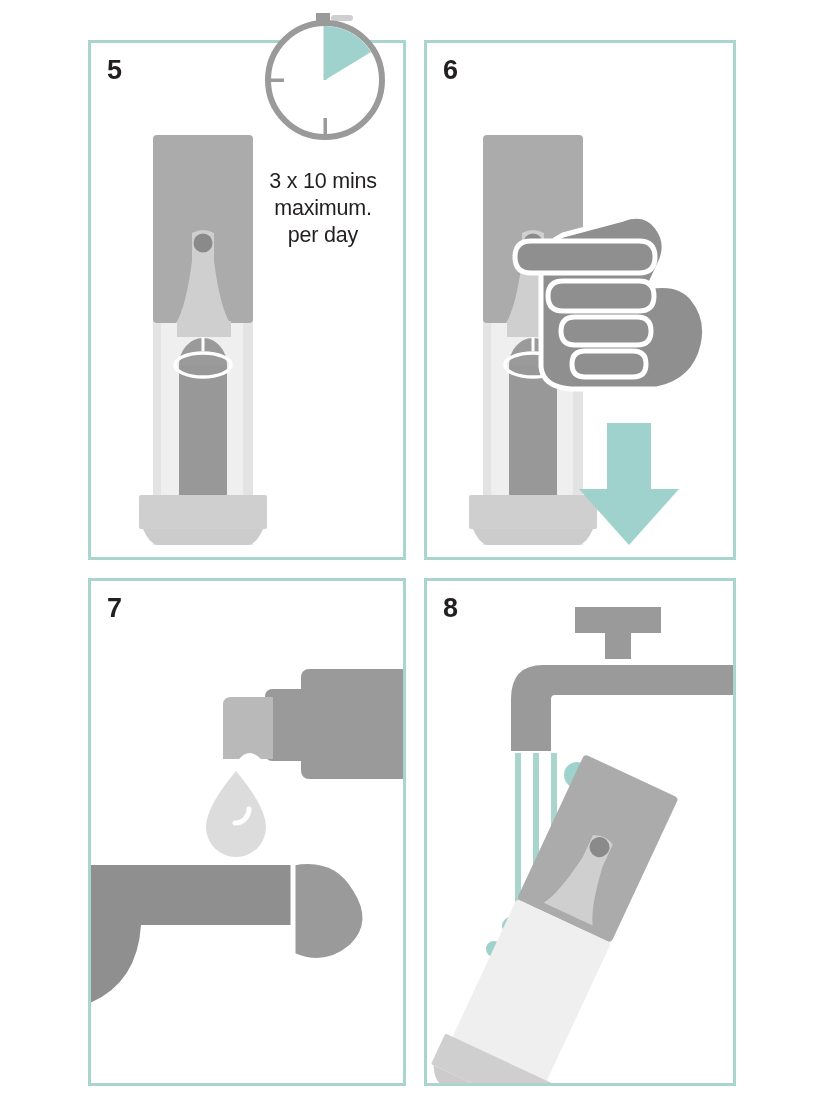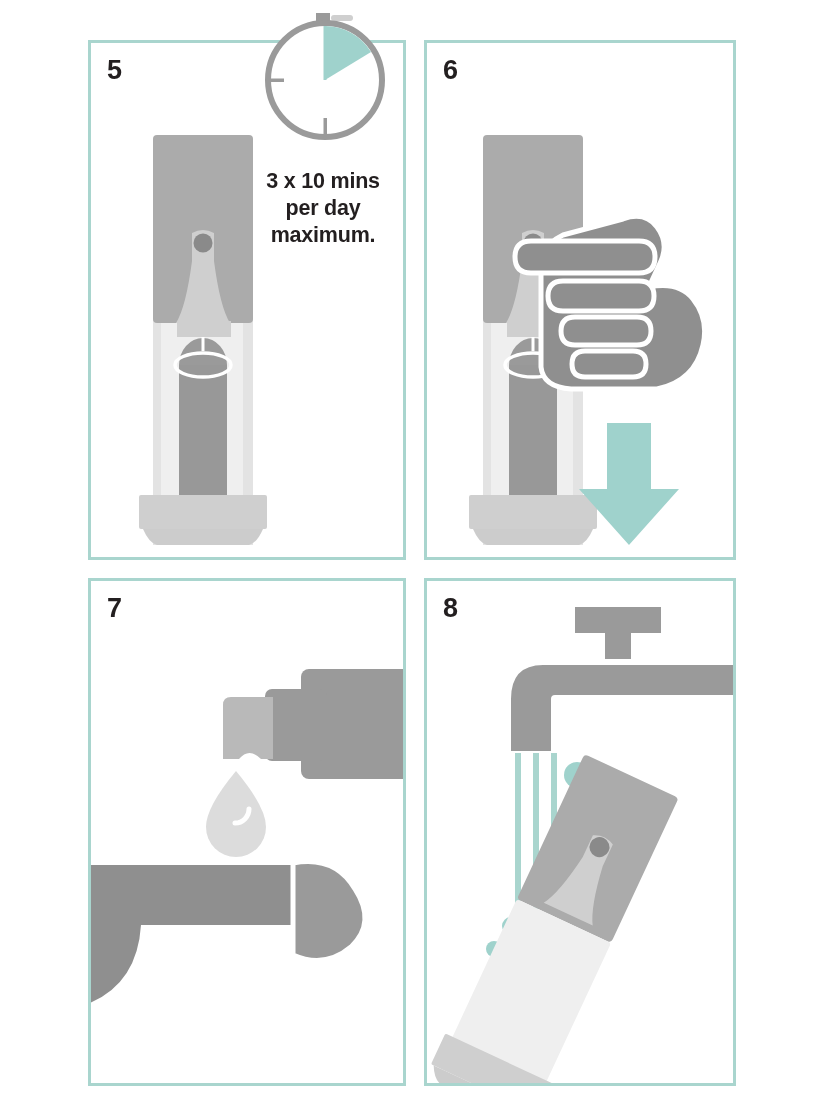--- a/index.html
+++ b/index.html
@@ -56,21 +56,21 @@
     position: absolute;
     left: 0; top: 0;
     overflow: visible;
   }
 
   .caption {
     position: absolute;
     z-index: 50;
     text-align: center;
     font-size: 21.5px;
-    font-weight: bold;
+    font-weight: normal;
     color: #231f20;
     line-height: 1.26;
     letter-spacing: -0.2px;
   }
   .caption span { display: block; white-space: nowrap; }
 
   .overlay {
     position: absolute;
     left: 0; top: 0;
     width: 840px;
@@ -237,17 +237,17 @@
       <rect x="323.5" y="118" width="3.5" height="16" fill="#9a9a9a"></rect>
     </g>
 
     <g>
       <path d="M607 423 l44 0 l0 66 l28 0 l-50 56 l-50 -56 l28 0 z" fill="#9fd2cc"></path>
     </g>
   </svg>
 
   <div class="caption" style="left: 243px; top: 168px; width: 160px;">
     <span>3 x 10 mins</span>
+    <span>maximum.</span>
     <span>per day</span>
-    <span>maximum.</span>
   </div>
 
 </div>
 
 </body></html>

